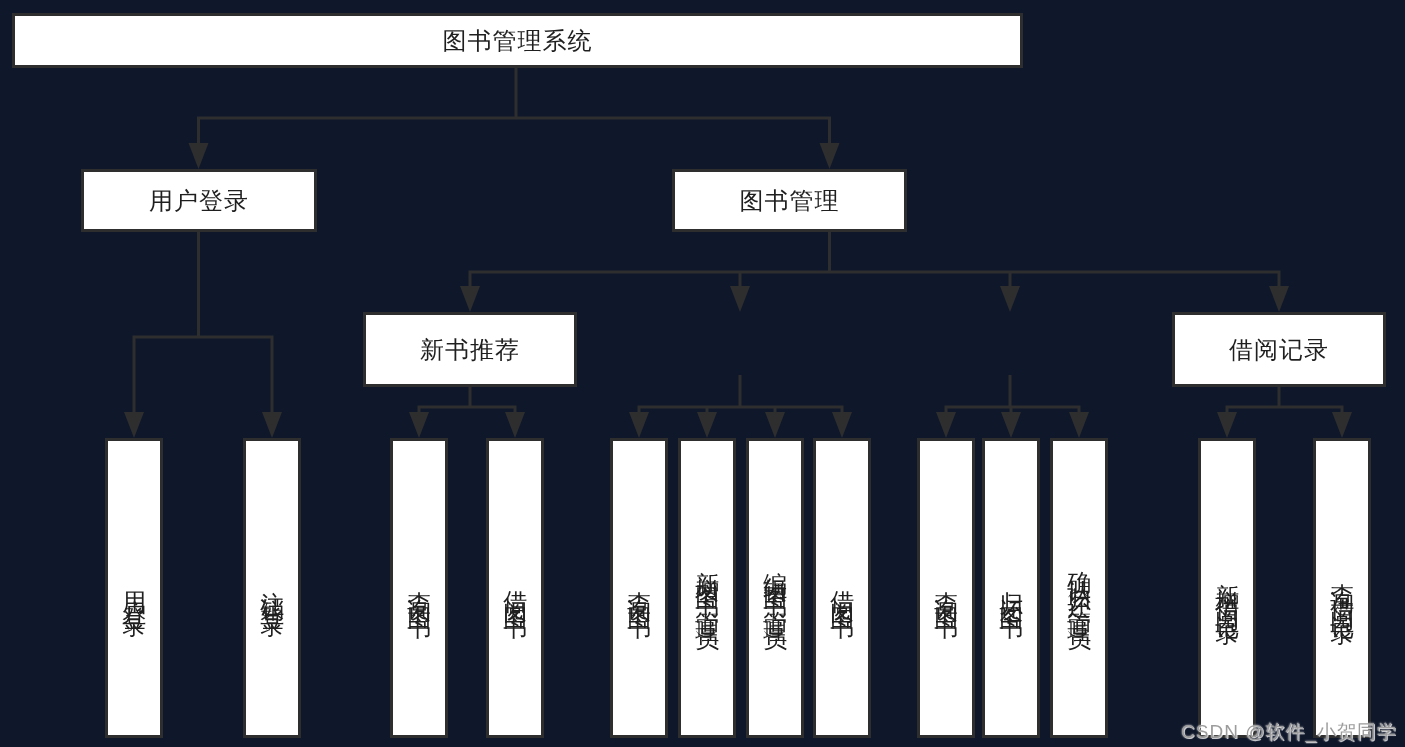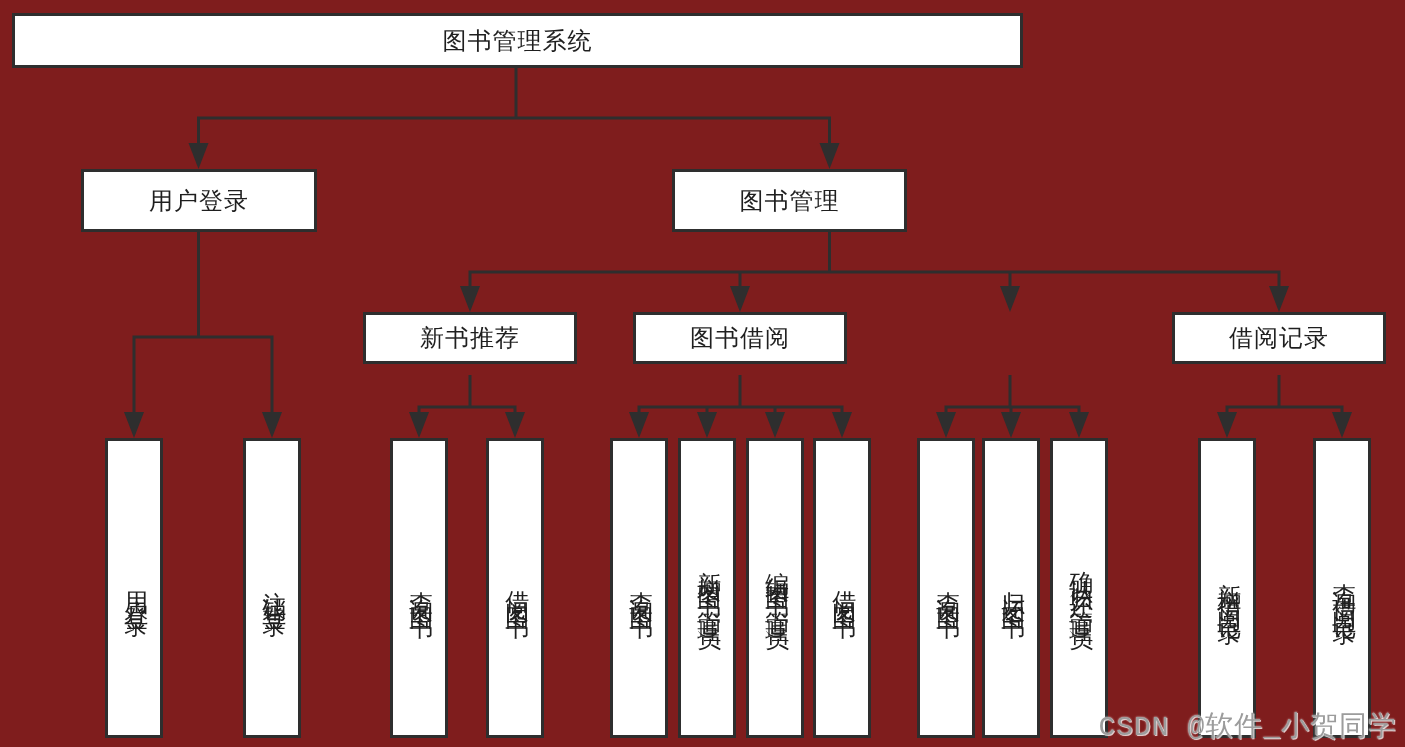--- a/index.html
+++ b/index.html
@@ -1,39 +1,39 @@
 <!DOCTYPE html>
 <html><head>
 <meta charset="utf-8">
 <style>
   html, body { margin:0; padding:0; background:#fff; }
   .stage {
     position:relative;
     width:1405px; height:747px;
-    background:#7f1d1d;
-    font-family:Liberation Mono, monospace;
+    background:#0f172a;
+    font-family:Liberation Sans, sans-serif;
     color:#222;
     overflow:hidden;
     text-align:center;
   }
   svg.connectors { position:absolute; left:0; top:0; width:1405px; height:747px; }
   .node {
     position:absolute;
     box-sizing:border-box;
     background:#fff;
     border:3px solid #2e2e2e;
     display:flex; align-items:center; justify-content:center;
   }
   .hlabel {
     font-size:24px; letter-spacing:1px; color:#1f1f1f; white-space:nowrap;
   }
   .node.root   { left:12px;  top:13px;  width:1011px; height:55px; }
   .node.lvl2a  { left:81px;  top:169px; width:236px;  height:63px; }
   .node.lvl2b  { left:672px; top:169px; width:235px;  height:63px; }
-  .node.lvl3   { top:312px; width:214px; height:52px; }
+  .node.lvl3   { top:312px; width:214px; height:75px; }
   .node.l3-1 { left:363px; }
   .node.l3-2 { left:633px; }
   .node.l3-3 { left:903px; }
   .node.l3-4 { left:1172px; }
   .node.leaf { top:438px; width:58px; height:300px; overflow:hidden; }
   .vlabel {
     writing-mode:vertical-rl;
     text-orientation:mixed;
     font-size:24px;
     letter-spacing:8px;
@@ -51,21 +51,21 @@
   .lf7  { left:746px; }
   .lf8  { left:813px; }
   .lf9  { left:917px; }
   .lf10 { left:982px; }
   .lf11 { left:1050px; }
   .lf12 { left:1198px; }
   .lf13 { left:1313px; }
   .watermark {
     position:absolute;
     right:8px; bottom:2px;
-    font-size:28px;
+    font-size:19px;
     color:#9c9c9c;
     letter-spacing:1px;
     text-shadow:0 0 2px rgba(255,255,255,0.95), 1px 1px 0 rgba(255,255,255,0.7);
     white-space:nowrap;
   }
 </style>
 </head>
 <body>
 
 <div class="stage">
@@ -120,23 +120,20 @@
   <div class="node lvl2a">
     <span class="hlabel">用户登录</span>
   </div>
   <div class="node lvl2b">
     <span class="hlabel">图书管理</span>
   </div>
 
   <div class="node lvl3 l3-1">
     <span class="hlabel">新书推荐</span>
   </div>
-  <div class="node lvl3 l3-2">
-    <span class="hlabel">图书借阅</span>
-  </div>
   <div class="node lvl3 l3-4">
     <span class="hlabel">借阅记录</span>
   </div>
 
   <div class="node leaf lf1">
     <span class="vlabel">用户登录</span>
   </div>
   <div class="node leaf lf2">
     <span class="vlabel">注销登录</span>
   </div>

